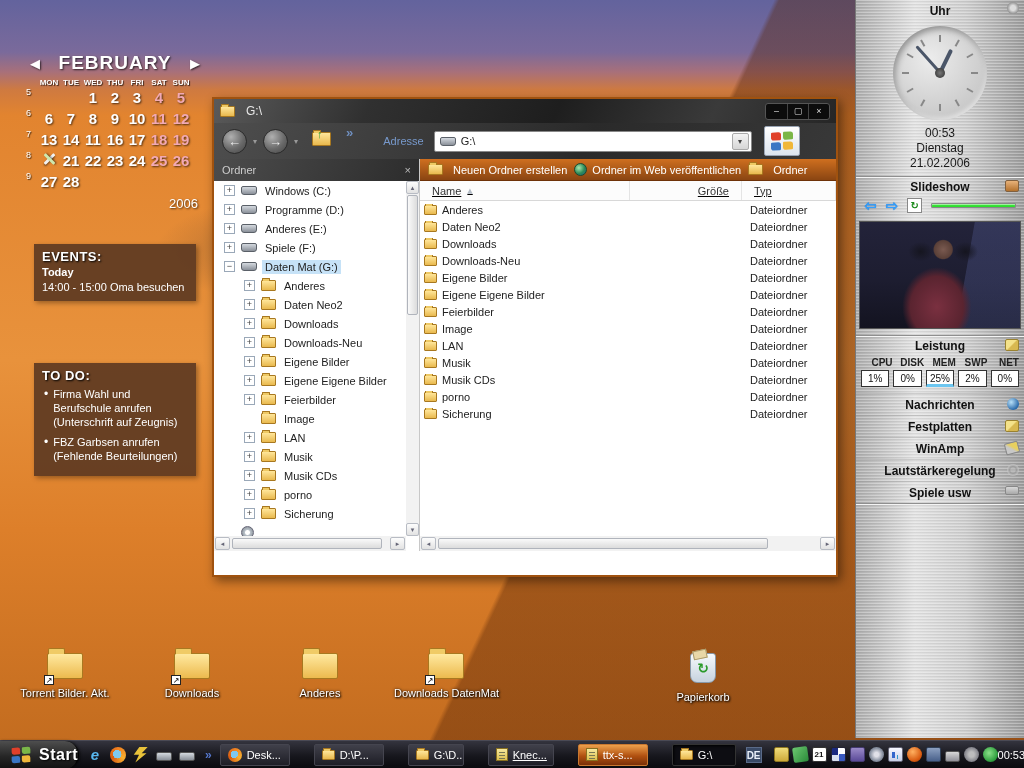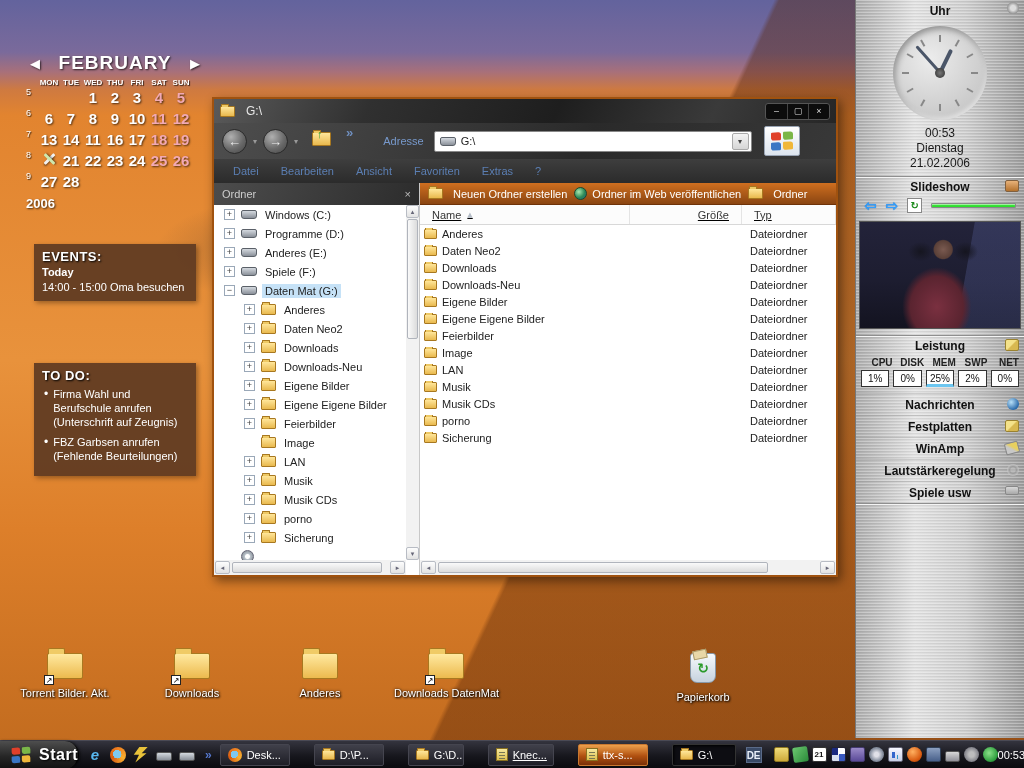--- a/index.html
+++ b/index.html
@@ -26,21 +26,21 @@
   .cal-wn { font-size:9px; text-shadow:1px 1px 1px rgba(0,0,0,.7); align-self:start; }
   .cal-cell { font-size:15px; font-weight:bold; text-align:center; text-shadow:1px 1px 2px rgba(0,0,0,.65); position:relative; }
   .cal-cell.wkend { color:#f2a9b4; }
   .cal-cell.today { color:#fff; }
   .cal-cell.today::before { content:""; position:absolute; left:50%; top:50%; width:21px; height:21px; margin:-11px 0 0 -11px;
     background:radial-gradient(circle at 40% 35%, #ffd24a, #ff9900 55%, #e04800 95%); border:1px solid #a03000; border-radius:50%; z-index:-1; box-shadow:1px 1px 3px rgba(0,0,0,.5); }
   .tools-ic { position:relative; width:16px; height:16px; display:inline-block; }
   .tools-ic::before,.tools-ic::after { content:""; position:absolute; left:7px; top:1px; width:3px; height:14px; border-radius:1px; }
   .tools-ic::before { transform:rotate(45deg); background:#f2f2f2; box-shadow:1px 1px 2px rgba(0,0,0,.5);}
   .tools-ic::after { transform:rotate(-45deg); background:#cfe8ae; box-shadow:1px 1px 2px rgba(0,0,0,.5);}
-  .cal-year { font-size:13px; font-weight:bold; margin-top:4px; padding-right:6px; text-shadow:1px 1px 2px rgba(0,0,0,.7); }
+  .cal-year { text-align:right; font-size:13px; font-weight:normal; margin-top:4px; padding-right:6px; text-shadow:1px 1px 2px rgba(0,0,0,.7); }
 
   
   .brown-box { position:absolute; background:rgba(93,58,34,.92); color:#fff; padding:5px 8px 7px 8px; box-shadow:2px 2px 5px rgba(0,0,0,.35); }
   #events { left:34px; top:244px; width:162px; }
   #todo { left:34px; top:363px; width:162px; }
   .bb-title { font-size:13px; font-weight:bold; letter-spacing:.5px; text-shadow:1px 1px 2px #000; margin-bottom:2px; }
   .bb-sub { font-size:11px; font-weight:bold; margin-bottom:2px; }
   .bb-line { font-size:11px; line-height:14px; }
   .todo-item { font-size:11px; line-height:14px; margin:4px 0 6px 2px; display:flex; gap:5px; }
   .todo-item::before { content:"•"; font-size:12px; line-height:14px; }
@@ -328,28 +328,20 @@
       </span>
       <span class="logo-box" data-name="throbber-box">
         <span class="flag" data-name="windows-logo-icon">
             <i></i>
             <i></i>
             <i></i>
             <i></i>
           </span>
       </span>
     </div>
-    <div class="menubar" data-name="menu-bar">
-        <span class="menu-item" data-name="menu-item-datei">Datei</span>
-        <span class="menu-item" data-name="menu-item-bearbeiten">Bearbeiten</span>
-        <span class="menu-item" data-name="menu-item-ansicht">Ansicht</span>
-        <span class="menu-item" data-name="menu-item-favoriten">Favoriten</span>
-        <span class="menu-item" data-name="menu-item-extras">Extras</span>
-        <span class="menu-item" data-name="menu-item-">?</span>
-      </div>
     <div class="content">
       <div class="treepane" data-name="folder-tree-pane">
         <div class="tree-head">
           <span data-name="folders-header">Ordner</span>
           <span class="hx" data-name="folders-close-icon">×</span>
         </div>
         <div class="tree-body" data-name="folder-tree">
             <div class="trow" data-name="tree-item" style="padding-left: 10px;">
               <span class="texp" data-name="expand-toggle">+</span>
               <span class="icd" data-name="drive-icon"></span>

